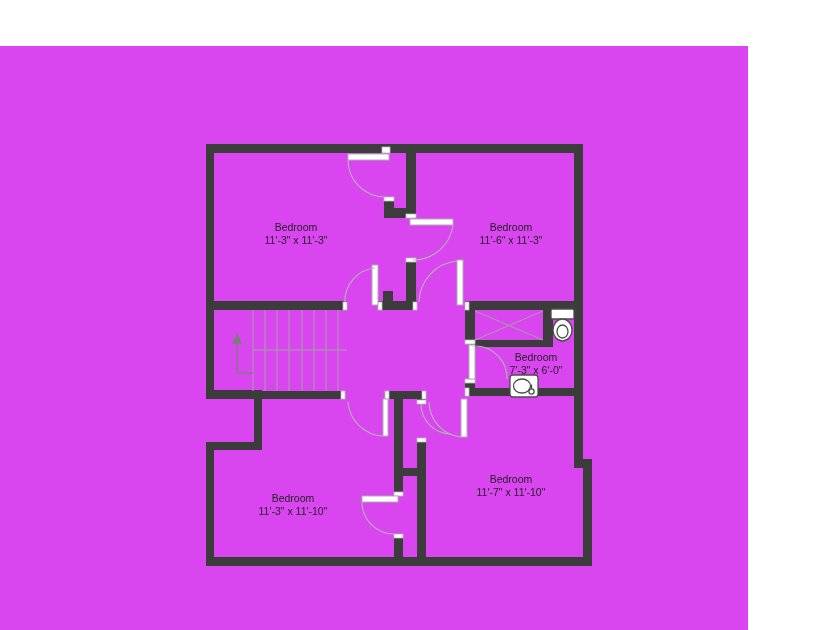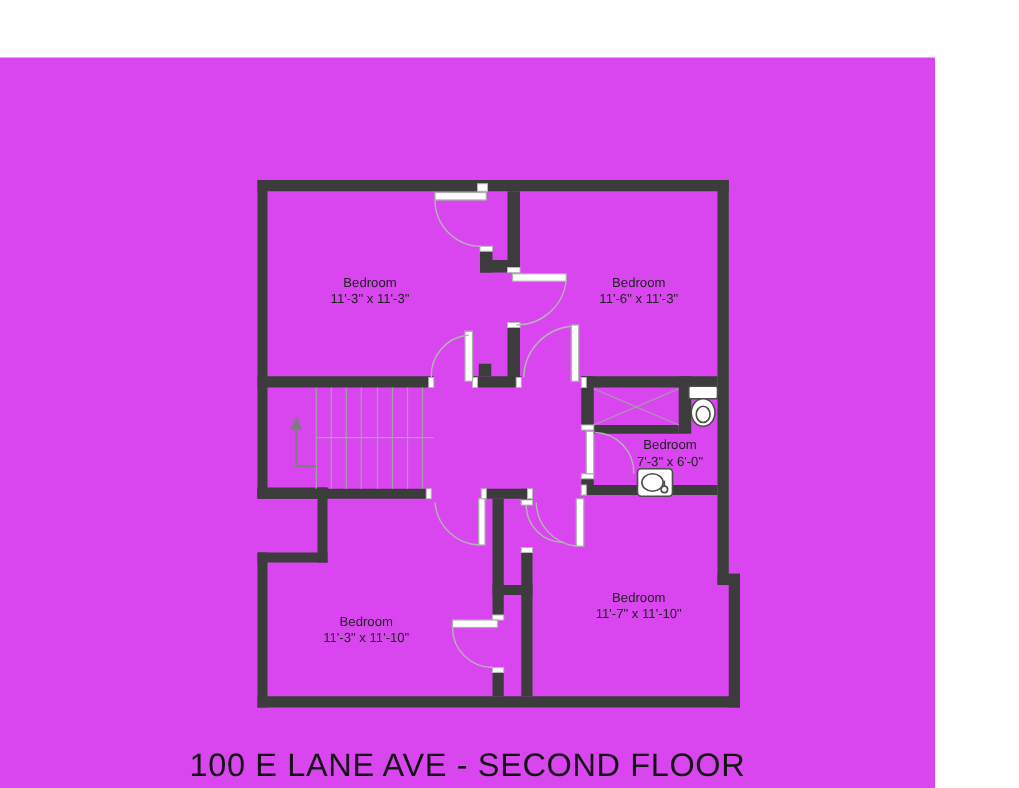--- a/index.html
+++ b/index.html
@@ -125,14 +125,13 @@
   </div>
   <div class="room-label" style="left: 293px; top: 458px;">
     <div>Bedroom</div>
     <div>11'-3" x 11'-10"</div>
   </div>
   <div class="room-label" style="left: 511px; top: 439px;">
     <div>Bedroom</div>
     <div>11'-7" x 11'-10"</div>
   </div>
 
-  <div class="plan-title">100 E LANE AVE - SECOND FLOOR</div>
 </div>
 
 </body></html>

